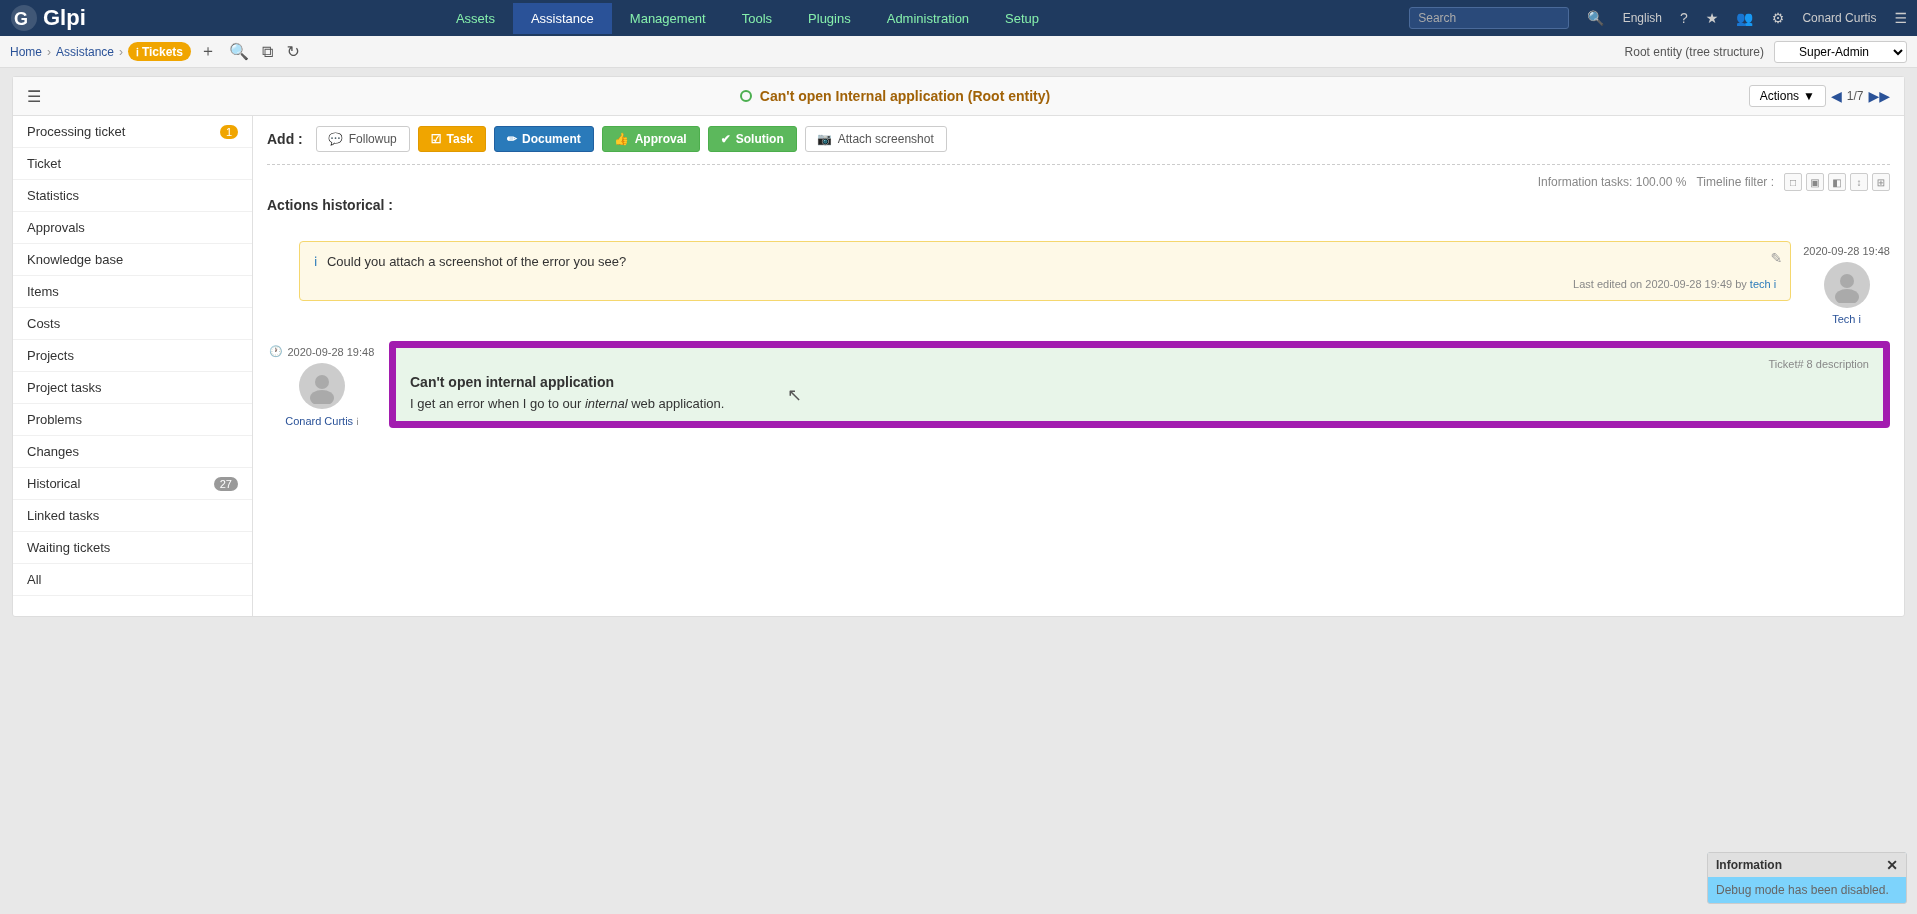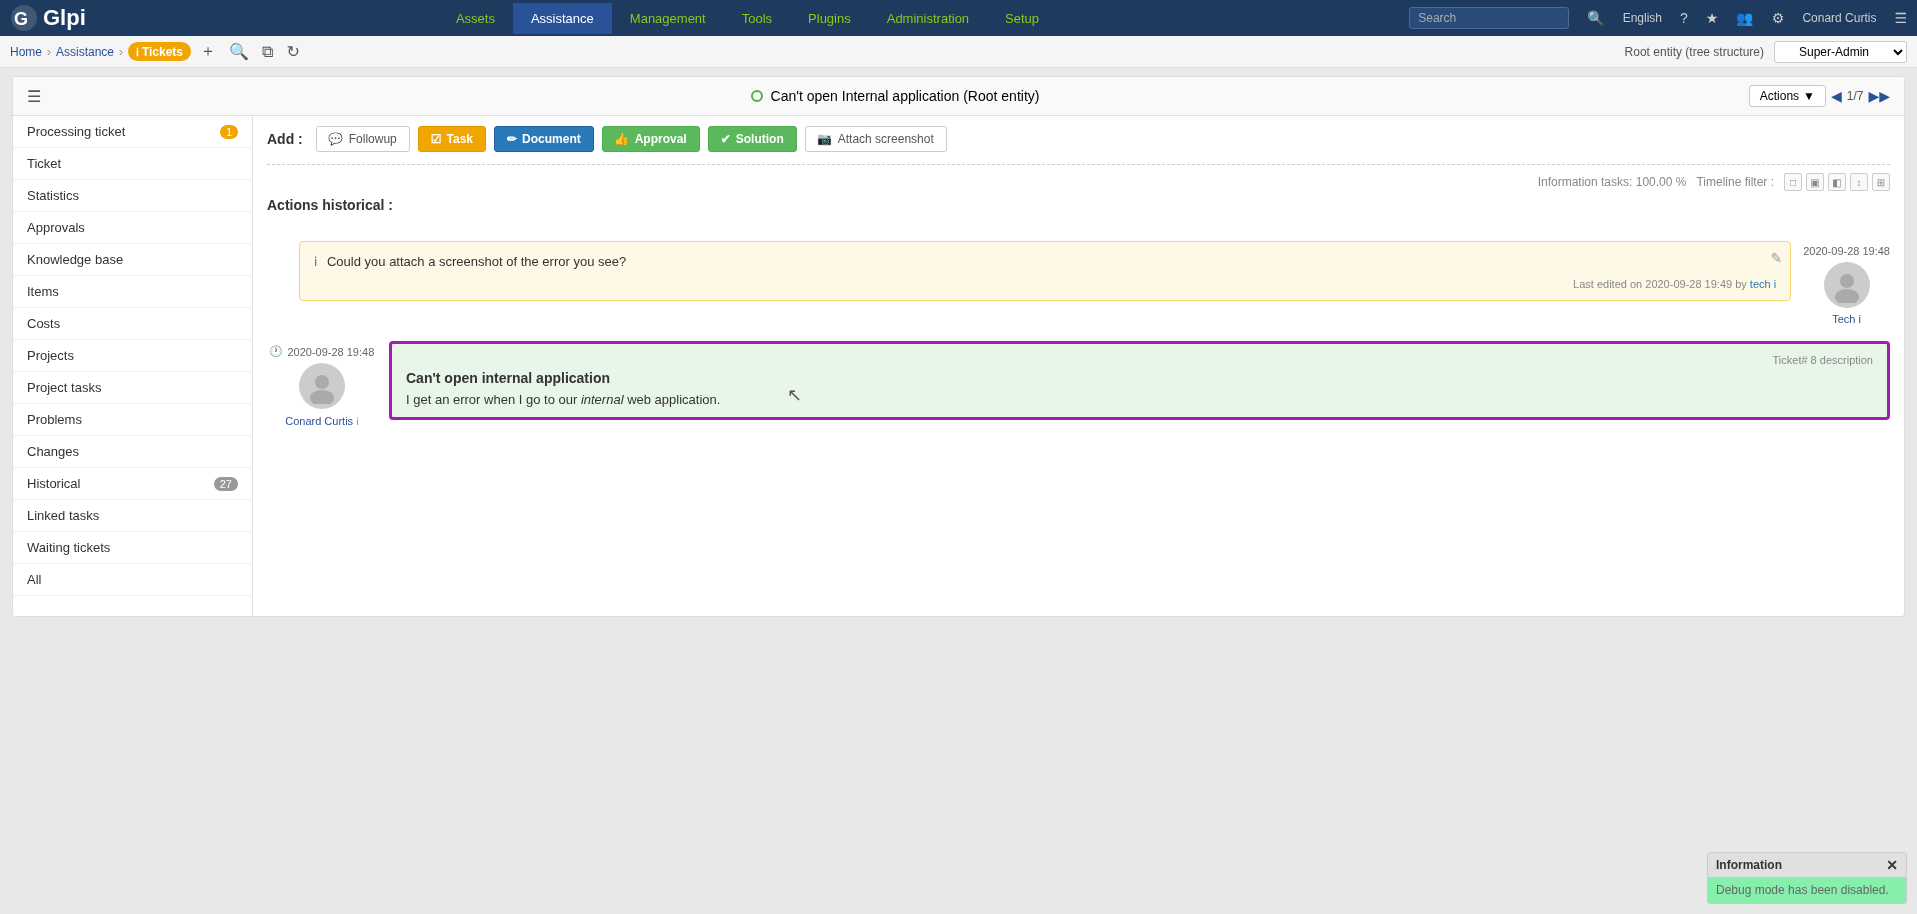--- a/index.html
+++ b/index.html
@@ -11,21 +11,21 @@
       color: #fff;
       height: 36px;
       display: flex;
       align-items: center;
       padding: 0 10px;
       gap: 10px;
     }
     .logo { display: flex; align-items: center; gap: 5px; font-size: 22px; font-weight: bold; color: #fff; }
     .top-nav { display: flex; flex: 1; justify-content: center; gap: 0; }
     .top-nav-item {
-      color: #84cc16;
+      color: #86efac;
       padding: 8px 18px;
       cursor: pointer;
       font-size: 13px;
       text-decoration: none;
     }
     .top-nav-item:hover, .top-nav-item.active { background: #2a4a7a; color: #fff; }
     .top-nav-item.active { background: #2a5298; color: #fff; }
     .top-bar-right { display: flex; align-items: center; gap: 18px; margin-left: auto; }
     .search-box {
       background: #2a4a7a;
@@ -90,21 +90,21 @@
     
     .ticket-header {
       background: #f9f9f9;
       border-bottom: 1px solid #e0e0e0;
       padding: 8px 14px;
       display: flex;
       align-items: center;
       gap: 8px;
     }
     .ticket-list-icon { color: #555; font-size: 16px; }
-    .ticket-title { flex: 1; text-align: center; font-size: 14px; font-weight: normal; color: #000000; display: flex; align-items: center; justify-content: center; gap: 8px; }
+    .ticket-title { flex: 1; text-align: center; font-size: 14px; font-weight: bold; color: #a16207; display: flex; align-items: center; justify-content: center; gap: 8px; }
     .ticket-status-dot { width: 12px; height: 12px; border-radius: 50%; border: 2px solid #4caf50; background: transparent; display: inline-block; }
     .ticket-actions-right { display: flex; align-items: center; gap: 5px; margin-left: auto; }
     .actions-btn {
       background: #fff;
       border: 1px solid #ccc;
       padding: 3px 10px;
       border-radius: 3px;
       font-size: 12px;
       cursor: pointer;
       display: flex;
@@ -219,21 +219,21 @@
 
     
     .msg-bubble {
       flex: 1;
       border-radius: 4px;
       padding: 10px 14px;
       position: relative;
       font-size: 13px;
     }
     .msg-yellow { background: #fef9e7; border: 1px solid #f5d76e; }
-    .msg-green { background: #e8f5e9; border: 3px solid #a21caf; }
+    .msg-green { background: #e8f5e9; border: 7px solid #a21caf; }
     .msg-edit-icon {
       position: absolute;
       top: 8px;
       right: 8px;
       color: #999;
       font-size: 14px;
       cursor: pointer;
     }
     .msg-info-icon { color: #2a7aba; margin-right: 6px; }
     .msg-body { margin-top: 5px; }
@@ -252,21 +252,21 @@
       color: #666;
       gap: 5px;
       padding-top: 4px;
     }
 
     
     .info-panel {
       position: fixed;
       bottom: 10px;
       right: 10px;
-      background: #86efac;
+      background: #7dd3fc;
       border: 1px solid #ccc;
       border-radius: 3px;
       min-width: 200px;
       font-size: 12px;
       z-index: 100;
     }
     .info-panel-header {
       background: #e0e0e0;
       padding: 4px 8px;
       display: flex;

